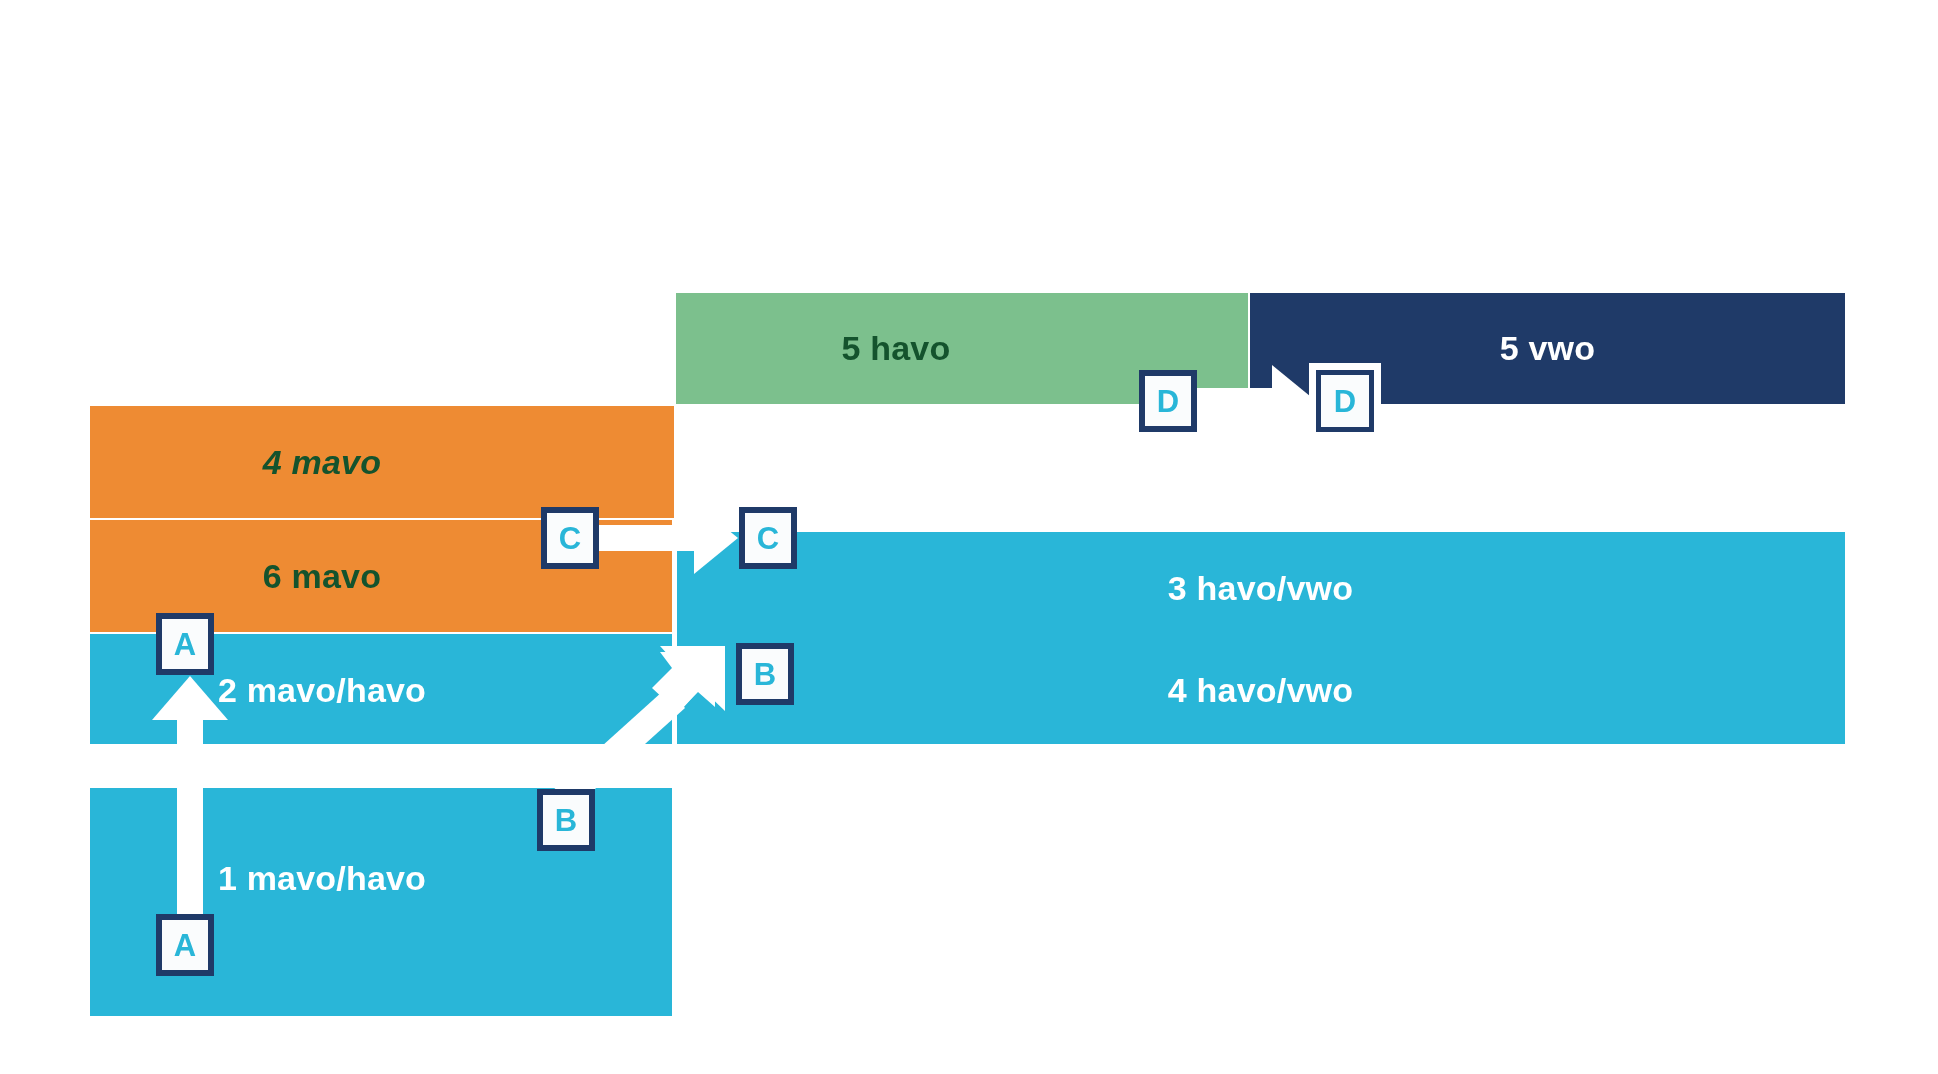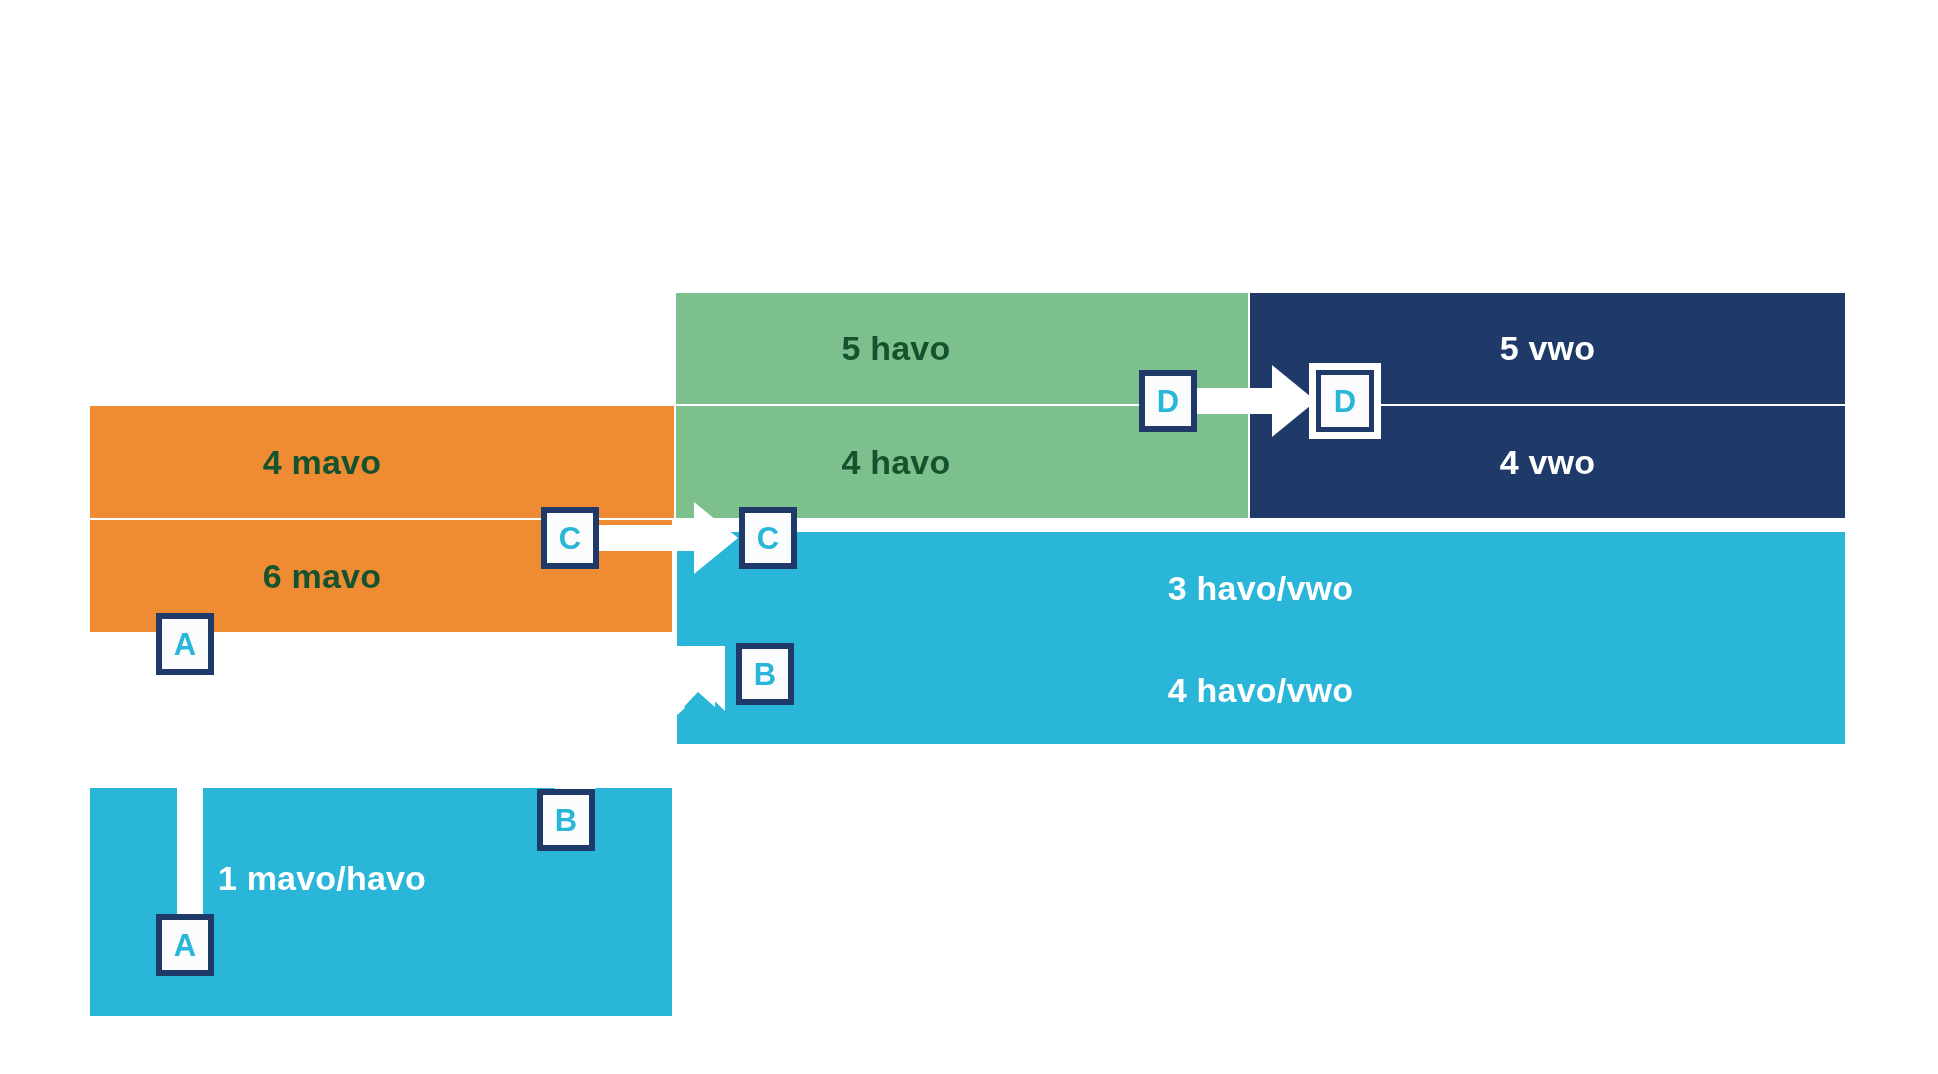--- a/index.html
+++ b/index.html
@@ -98,36 +98,33 @@
 
 
   <div class="cell c-havo" style="left:676px; top:293px; width:572px; height:111px;">
     <span class="cell-label t-navy" style="transform:translateX(-66px);">5 havo</span>
   </div>
   <div class="cell c-vwo" style="left:1250px; top:293px; width:595px; height:111px;">
     <span class="cell-label t-white">5 vwo</span>
   </div>
 
   <div class="cell c-mavo" style="left:90px; top:406px; width:584px; height:112px;">
-    <span class="cell-label t-navy" style="transform:translateX(-60px);">4 mavo</span>
-  </div>
-  <div class="cell c-havo" style="left:676px; top:406px; width:572px; height:112px;">
-    <span class="cell-label t-navy" style="transform:translateX(-66px);">4 havo</span>
-  </div>
-  <div class="cell c-vwo" style="left:1250px; top:406px; width:595px; height:112px;">
-    <span class="cell-label t-white">4 vwo</span>
+    <span class="cell-label t-navy" style="transform:translateX(-60px);font-style:italic;">4 mavo</span>
   </div>
 
   <div class="cell c-mavo" style="left:90px; top:520px; width:584px; height:112px;">
     <span class="cell-label t-navy" style="transform:translateX(-60px);">6 mavo</span>
   </div>
   <div class="cell c-cyan" style="left:676px; top:520px; width:1169px; height:112px;margin-top:12px;">
     <span class="cell-label t-white">3 havo/vwo</span>
   </div>
 
+  <div class="cell c-cyan" style="left:90px; top:634px; width:584px; height:112px;">
+    <span class="cell-label t-white" style="transform:translateX(-60px);">2 mavo/havo</span>
+  </div>
   <div class="cell c-cyan" style="left:676px; top:634px; width:1169px; height:112px;">
     <span class="cell-label t-white">4 havo/vwo</span>
   </div>
 
   <div class="cell c-cyan" style="left:90px; top:748px; width:584px; height:228px;margin-top:40px;">
     <span class="cell-label t-white" style="transform:translate(-60px,-24px);">1 mavo/havo</span>
   </div>
 
   <div style="position:absolute; left:90px; top:744px; width:1755px; height:4px; background:#FFFFFF; z-index:20;"></div>
 

